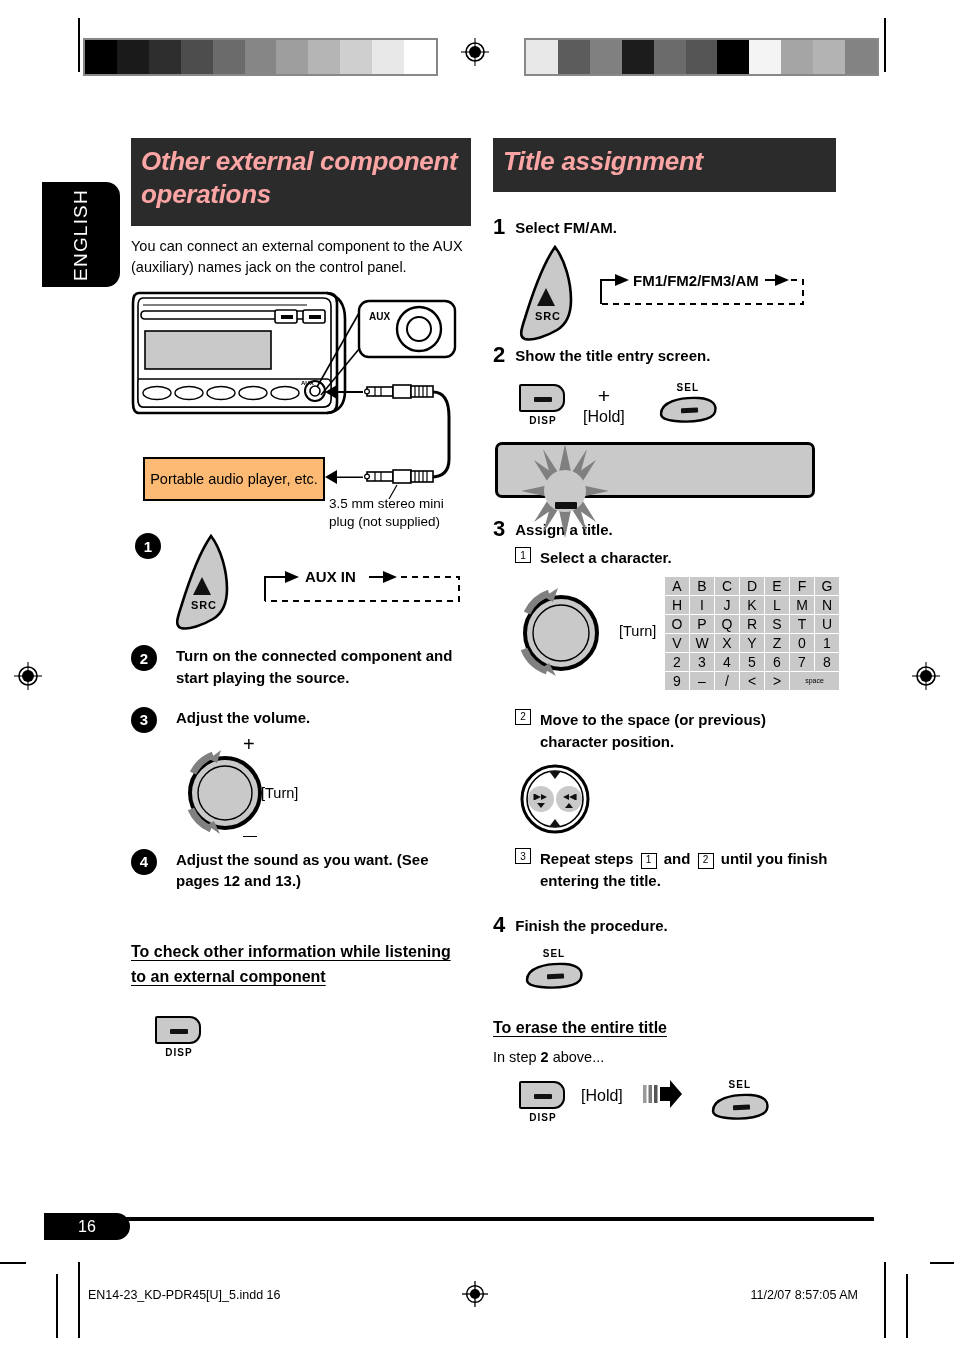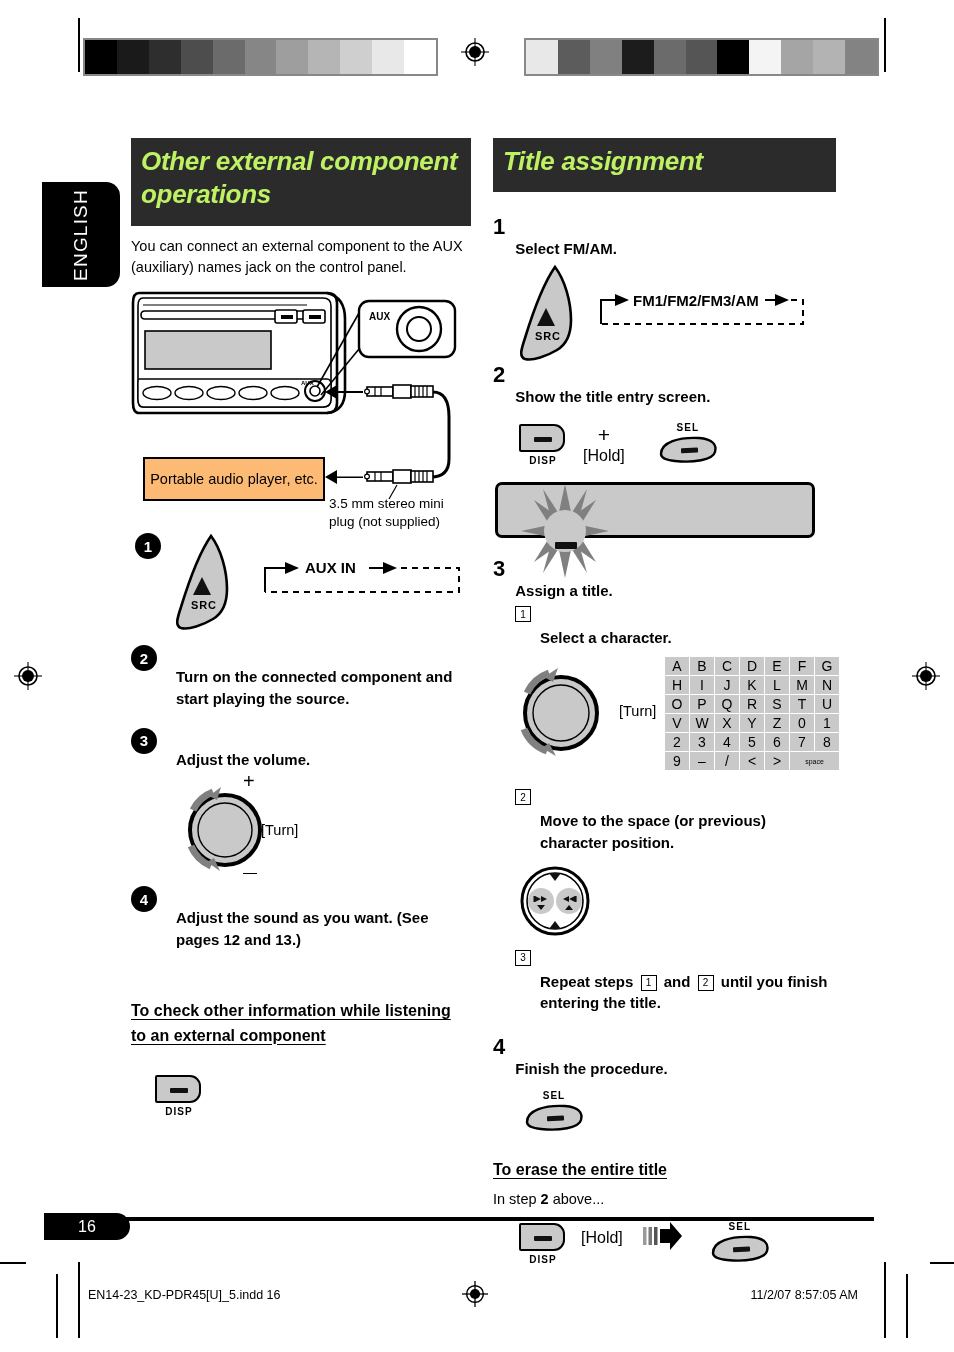--- a/index.html
+++ b/index.html
@@ -21,33 +21,33 @@
     background:#000;border-radius:0 14px 14px 0;}
   .langtab span{position:absolute;left:50%;top:50%;
     transform:translate(-50%,-50%) rotate(-90deg);
     color:#fff;font-size:19px;letter-spacing:1.2px;white-space:nowrap;font-weight:400;}
 
   
   .col{position:absolute;top:138px;}
   .colL{left:131px;width:340px;}
   .colR{left:493px;width:343px;}
 
-  .sechead{background:#2b2b2b;color:#bef264;font-style:italic;font-weight:bold;
+  .sechead{background:#2b2b2b;color:#fca5a5;font-style:italic;font-weight:bold;
     font-size:26px;line-height:1.28;padding:7px 10px 9px 10px;
     box-sizing:border-box;letter-spacing:-0.3px;}
   .sechead.two{height:88px;}
   .sechead.one{height:54px;}
 
   .intro{font-size:14.5px;line-height:1.42;margin-top:10px;}
 
   
   .b{font-weight:bold;}
   .stepnumlg{font-weight:bold;font-size:22px;}
   .steprow{display:flex;gap:9px;align-items:flex-start;}
-  .steptext{font-weight:bold;font-size:15px;line-height:1.45;margin-top:21px;}
+  .steptext{font-weight:bold;font-size:15px;line-height:1.45;}
 
   .circnum{width:26px;height:26px;border-radius:50%;background:#000;color:#fff;
     font-weight:bold;font-size:15px;display:flex;align-items:center;justify-content:center;
     flex:0 0 26px;}
 
   .boxnum{width:14px;height:14px;border:1.4px solid #000;font-size:10px;
     display:inline-flex;align-items:center;justify-content:center;
     flex:0 0 14px;vertical-align:1px;font-weight:normal;}
 
   .ulhead{font-weight:bold;font-size:16px;line-height:1.55;
@@ -252,21 +252,21 @@
 
     <div style="position:relative;height:108px;margin-top:6px;">
       <div class="circnum" style="position:absolute;left:4px;top:0px;">1</div>
       <div style="position:absolute;left:38px;top:0px;">
         <svg width="78" height="100" viewBox="0 0 78 100">
           <path d="M42 3 C30 20 20 48 12 74 C8 86 6 93 12 95 C20 97 34 92 44 86 C54 80 58 70 58 56 C58 38 52 16 42 3Z" fill="#c9c9c9" stroke="#000" stroke-width="2.6"></path>
           <path d="M33 44 L42 62 L24 62 Z" fill="#111"></path>
           <text x="22" y="76" font-size="11" font-weight="bold" letter-spacing="0.8" font-family="Liberation Sans, sans-serif">SRC</text>
         </svg>
       </div>
-      <div style="position:absolute;left:130px;top:19px;">
+      <div style="position:absolute;left:130px;top:28px;">
         <svg width="205" height="52" viewBox="0 0 205 52">
           <path d="M4 40 L4 16 L28 16" fill="none" stroke="#000" stroke-width="2"></path>
           <path d="M24 10 L38 16 L24 22 Z" fill="#000"></path>
           <text x="44" y="21" font-size="15" font-weight="bold" font-family="Liberation Sans, sans-serif">AUX IN</text>
           <path d="M108 16 L126 16" stroke="#000" stroke-width="2"></path>
           <path d="M122 10 L136 16 L122 22 Z" fill="#000"></path>
           <path d="M140 16 L198 16 L198 40 L4 40" fill="none" stroke="#000" stroke-width="2" stroke-dasharray="6 5"></path>
         </svg>
       </div>
     </div>

